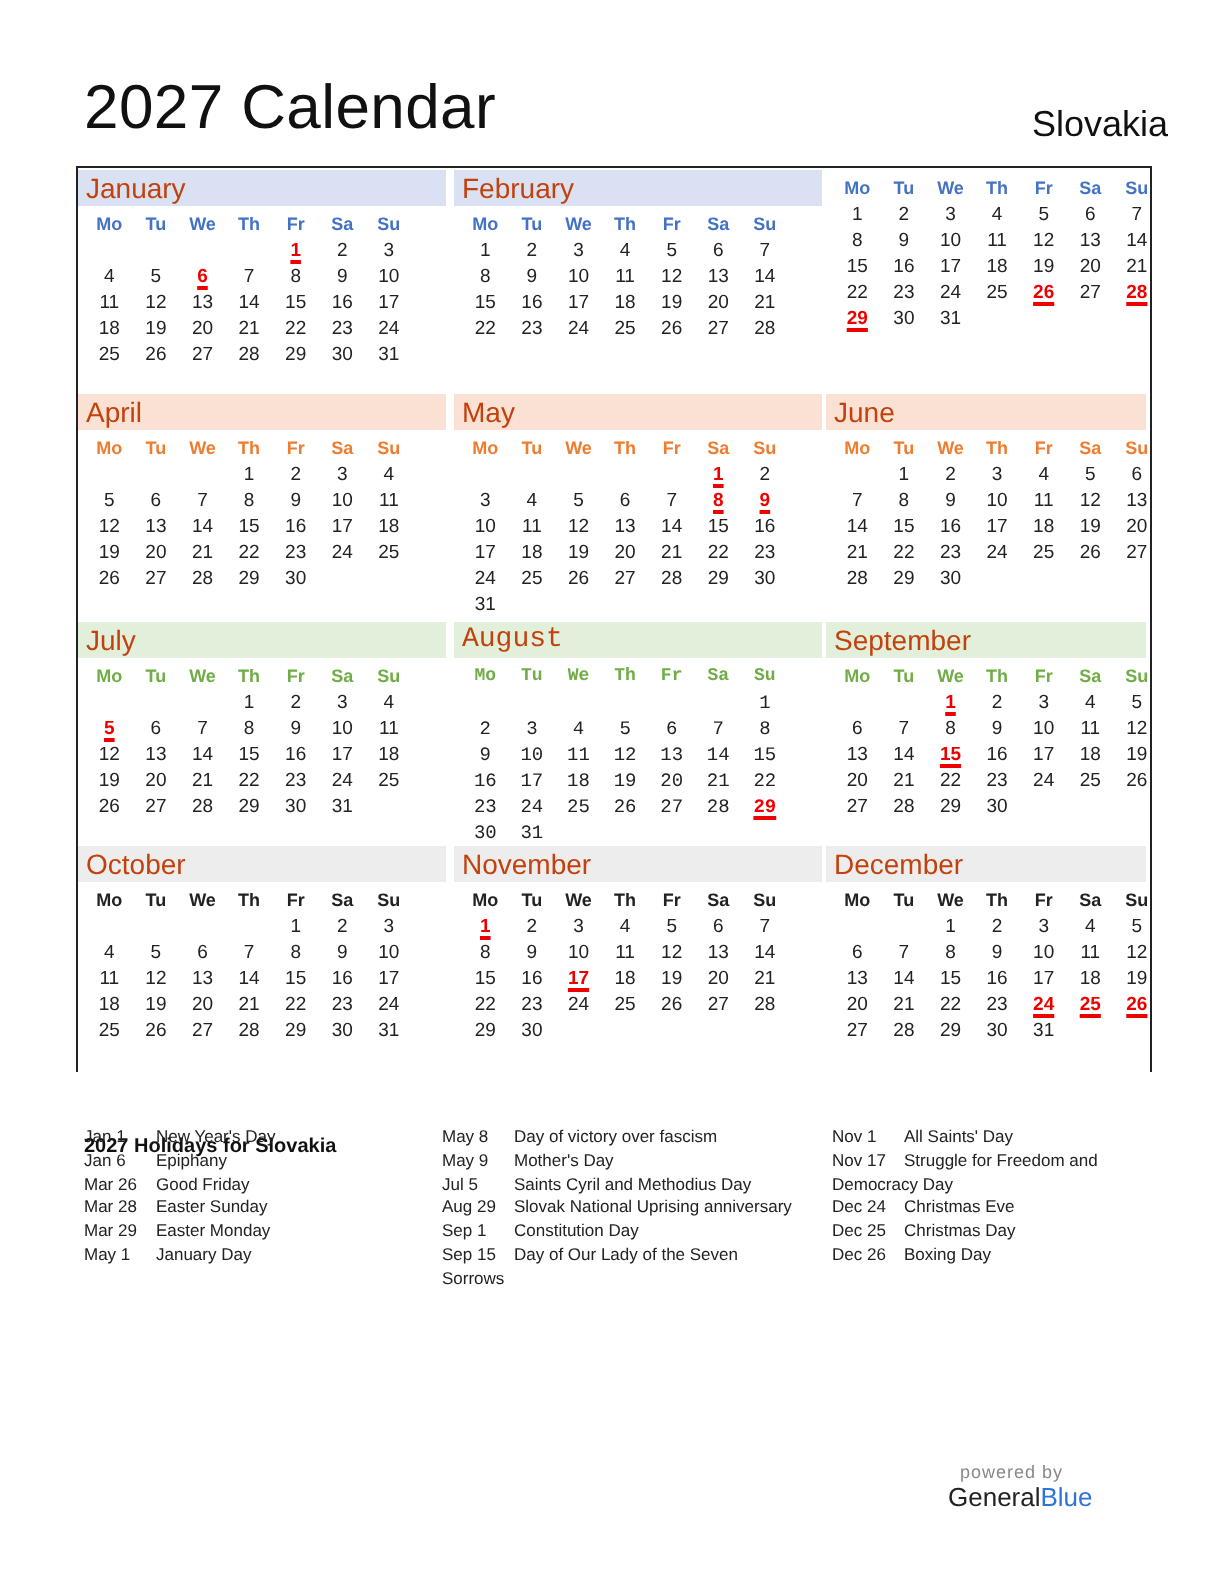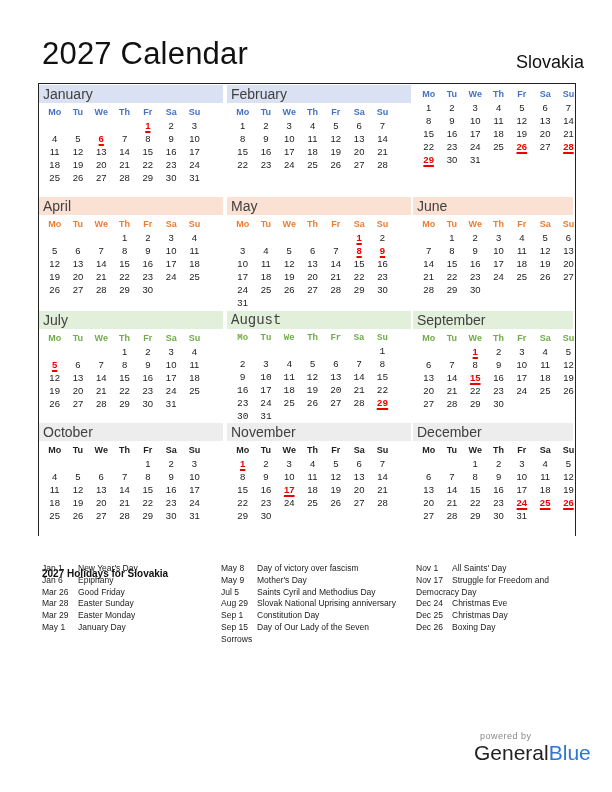--- a/index.html
+++ b/index.html
@@ -1,36 +1,36 @@
 <!DOCTYPE html>
 <html><head>
 <meta charset="utf-8">
 <style>
   html, body { margin:0; padding:0; background:#fff; }
   body { width:612px; height:792px; position:relative; font-family:"Liberation Sans", sans-serif; color:#222; overflow:hidden; }
   .title { position:absolute; left:42px; top:36px; font-size:31px; color:#111; letter-spacing:0.2px; }
   .country { position:absolute; right:28px; top:52px; font-size:18px; color:#111; }
   .frame { position:absolute; left:38px; top:83px; width:536px; height:452px; border-top:1.5px solid #222; border-left:1.5px solid #222; border-right:1.5px solid #222; }
   .month { position:absolute; width:182px; height:112px; }
-  .mhead { height:18px; line-height:19px; font-size:14px; padding-left:4px; color:#404040; }
+  .mhead { height:18px; line-height:19px; font-size:14px; padding-left:4px; color:#c2410c; }
   .dow { display:grid; grid-template-columns:repeat(7, 23.3px); padding-left:4px; margin-top:2px; font-size:9px; font-weight:bold; height:14px; line-height:14px; }
   .dow span { text-align:center; }
   .days { display:grid; grid-template-columns:repeat(7, 23.3px); padding-left:4px; font-size:9.5px; }
   .days span { text-align:center; height:13px; line-height:13px; color:#222; }
   .days span.hol { color:#e00; font-weight:bold; text-decoration:underline; text-decoration-thickness:1.5px; text-underline-offset:2px; }
   .q1 .mhead { background:#d9e1f2; } .q1 .dow { color:#4472c4; }
   .q2 .mhead { background:#fbe1d3; } .q2 .dow { color:#ed7d31; }
   .q3 .mhead { background:#e2efda; } .q3 .dow { color:#70ad47; }
   .q4 .mhead { background:#ededed; } .q4 .dow { color:#222; }
   .hol-title { position:absolute; left:42px; top:568px; font-size:10px; font-weight:bold; color:#111; }
   .hcol { position:absolute; top:563px; width:176px; font-size:8.5px; color:#222; }
   .hrow { line-height:11.8px; }
   .hrow .d { display:inline-block; width:36px; }
   .powered { position:absolute; left:480px; top:731px; font-size:9px; color:#888; letter-spacing:0.5px; }
-  .brand { position:absolute; left:474px; top:741px; font-size:21px; color:#222; }
+  .brand { position:absolute; left:474px; top:741px; font-size:13px; color:#222; }
   .brand b { color:#2e75d6; font-weight:normal; }
 </style>
 </head>
 <body>
 
 <div class="title">2027 Calendar</div>
 <div class="country">Slovakia</div>
 
 <div class="frame"></div>
 <div id="months">

